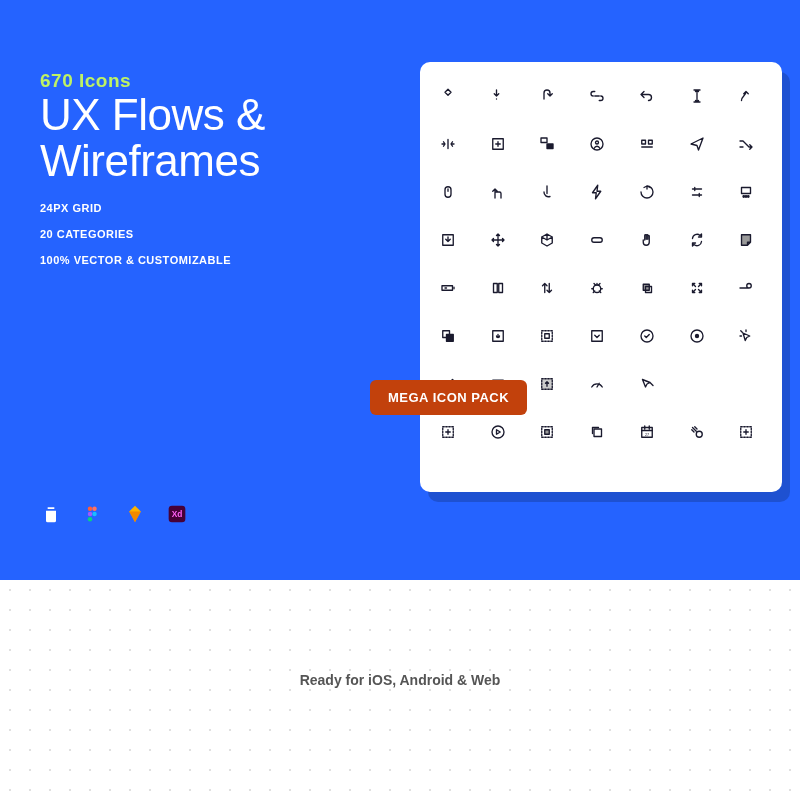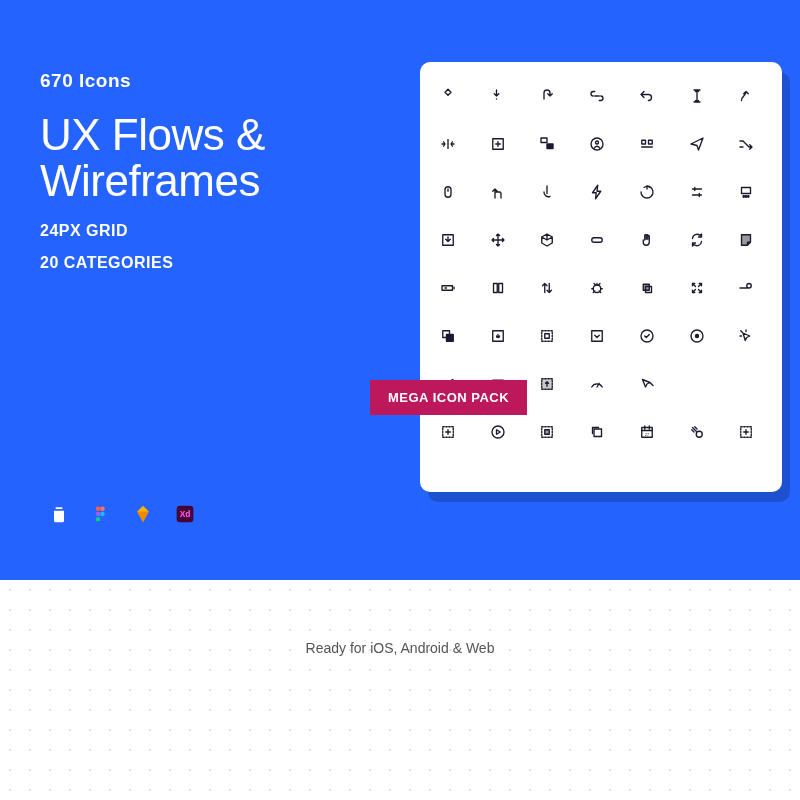--- a/index.html
+++ b/index.html
@@ -1,45 +1,46 @@
 <!DOCTYPE html>
 <html><head>
 <meta charset="utf-8">
 <style>
 * { margin: 0; padding: 0; box-sizing: border-box; }
 body { font-family: -apple-system, BlinkMacSystemFont, 'Segoe UI', Arial, sans-serif; width: 800px; height: 800px; overflow: hidden; background: #fff; }
 .hero { background: #2563ff; padding: 70px 40px 50px 40px; height: 580px; position: relative; }
-.eyebrow { color: #ffffff; font-weight: 800; font-size: 19px; letter-spacing: 0.5px; margin-bottom: 20px; }
+.eyebrow { color: #bef264; font-weight: 800; font-size: 19px; letter-spacing: 0.5px; margin-bottom: 0; }
 .title { color: #fff; font-weight: 400; font-size: 44px; line-height: 1.05; letter-spacing: -0.5px; margin-bottom: 18px; }
 .subtitle { color: #e8efff; font-size: 15px; line-height: 1.45; max-width: 340px; margin-bottom: 60px; }
 .features { list-style: none; }
-.features li { color: #fff; font-weight: 700; font-size: 16px; letter-spacing: 0.5px; margin-bottom: 14px; }
-.tool-icons { position: absolute; bottom: 55px; left: 48px; display: flex; gap: 20px; align-items: flex-start; }
+.features li { color: #fff; font-weight: 700; font-size: 11px; letter-spacing: 0.5px; margin-bottom: 14px; }
+.tool-icons { position: absolute; bottom: 55px; left: 40px; display: flex; gap: 20px; align-items: flex-start; }
 .tool-icon { width: 22px; height: 22px; display: flex; align-items: center; justify-content: center; }
 .icon-panel { position: absolute; top: 62px; right: 18px; width: 362px; height: 430px; background: #fff; border-radius: 10px; box-shadow: 8px 10px 0 rgba(0,0,0,0.18); padding: 24px 18px; }
 .icon-grid { display: grid; grid-template-columns: repeat(7, 1fr); gap: 28px 22px; }
 .grid-icon { width: 20px; height: 20px; display: flex; align-items: center; justify-content: center; color: #1a1a2e; }
 .grid-icon svg { width: 18px; height: 18px; stroke: #1a1a2e; stroke-width: 1.8; fill: none; stroke-linecap: round; stroke-linejoin: round; }
-.badge { position: absolute; top: 380px; left: 370px; background: #be185d; color: #fff; font-weight: 700; font-size: 13px; padding: 10px 18px; border-radius: 0; letter-spacing: 0.5px; z-index: 10; }
+.badge { position: absolute; top: 380px; left: 370px; background: #c2410c; color: #fff; font-weight: 700; font-size: 13px; padding: 10px 18px; border-radius: 6px; letter-spacing: 0.5px; z-index: 10; }
 .section2 { background: #fff; padding: 60px 40px 0; text-align: center; background-image: radial-gradient(#e0e0e0 1px, transparent 1px); background-size: 20px 20px; height: 220px; }
-.s2-eyebrow { color: #555; font-size: 14px; font-weight: 400; margin-bottom: 16px; }
+.s2-eyebrow { color: #555; font-size: 14px; font-weight: 700; margin-bottom: 16px; margin-top: 32px; }
 .s2-title { color: #111; font-weight: 800; font-size: 34px; line-height: 1.1; letter-spacing: -0.5px; }
 </style>
 </head>
 <body>
 
 <div class="hero">
   <div class="eyebrow">670 Icons</div>
   <h1 class="title">
     <span>UX Flows &amp;</span><br>
     <span>Wireframes</span>
   </h1>
   <ul class="features">
     <li>24PX GRID</li>
     <li>20 CATEGORIES</li>
+    <li>100% VECTOR &amp; CUSTOMIZABLE</li>
   </ul>
 
   <div class="tool-icons">
     <div class="tool-icon">
       <svg viewBox="0 0 24 24" width="20" height="22">
           <path fill="#fff" d="M8 4h8v2H8zM6 8h12v12a2 2 0 01-2 2H8a2 2 0 01-2-2z"></path>
         </svg>
     </div>
     <div class="tool-icon">
       <svg viewBox="0 0 24 24" width="18" height="22">

